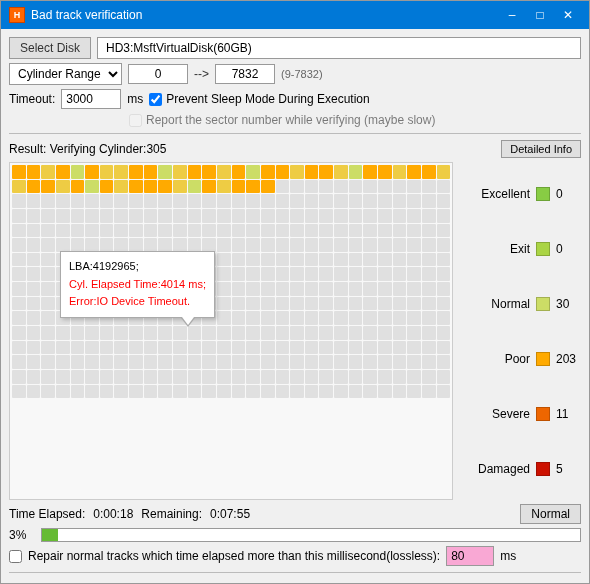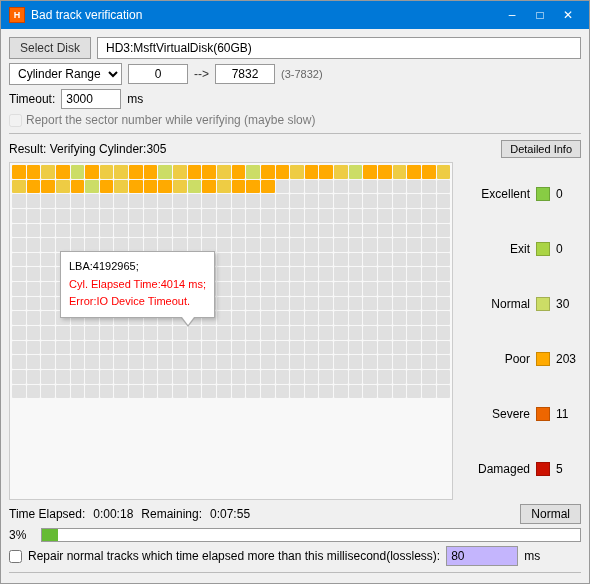--- a/index.html
+++ b/index.html
@@ -137,20 +137,21 @@
     .checkbox-label {
       display: flex;
       align-items: center;
       gap: 4px;
       font-size: 12px;
     }
     .checkbox-label input { cursor: pointer; }
     .report-row {
       display: flex;
       gap: 4px;
+      margin-left: 120px;
     }
     .separator {
       height: 1px;
       background: #bbb;
       margin: 2px 0;
     }
     .result-bar {
       display: flex;
       align-items: center;
       justify-content: space-between;
@@ -288,25 +289,25 @@
       background: #66bb33;
       width: 3%;
     }
     .repair-row {
       display: flex;
       align-items: center;
       gap: 6px;
       font-size: 12px;
     }
     .repair-input {
-      background: #c4b5fd;
+      background: #f9a8d4;
       border: 1px solid #999;
       padding: 2px 4px;
       font-size: 12px;
-      width: 72px;
+      width: 48px;
     }
     .bottom-buttons {
       display: flex;
       gap: 6px;
       padding: 4px 0 2px;
     }
     .bottom-btn {
       flex: 1;
       padding: 4px 0;
       font-size: 12px;
@@ -347,27 +348,31 @@
       <div class="disk-label">HD3:MsftVirtualDisk(60GB)</div>
     </div>
 
     <div class="row">
       <select class="dropdown">
         <option>Cylinder Range</option>
       </select>
       <input class="num-input" type="text" value="0" style="">
       <span class="arrow-label">--&gt;</span>
       <input class="num-input" type="text" value="7832" style="">
-      <span class="range-hint">(3-7832)</span>
+      <span class="range-hint">(9-7832)</span>
     </div>
 
     <div class="timeout-row">
       <span class="timeout-label">Timeout:</span>
       <input class="timeout-input" type="text" value="3000" style="">
       <span class="ms-label">ms</span>
+      <label class="checkbox-label">
+        <input type="checkbox" checked="" style="">
+        <span>Prevent Sleep Mode During Execution</span>
+      </label>
     </div>
 
     <div class="report-row">
       <label class="checkbox-label disabled-checkbox">
         <input type="checkbox" disabled="" style="">
         <span>Report the sector number while verifying (maybe slow)</span>
       </label>
     </div>
 
     <div class="separator"></div>

